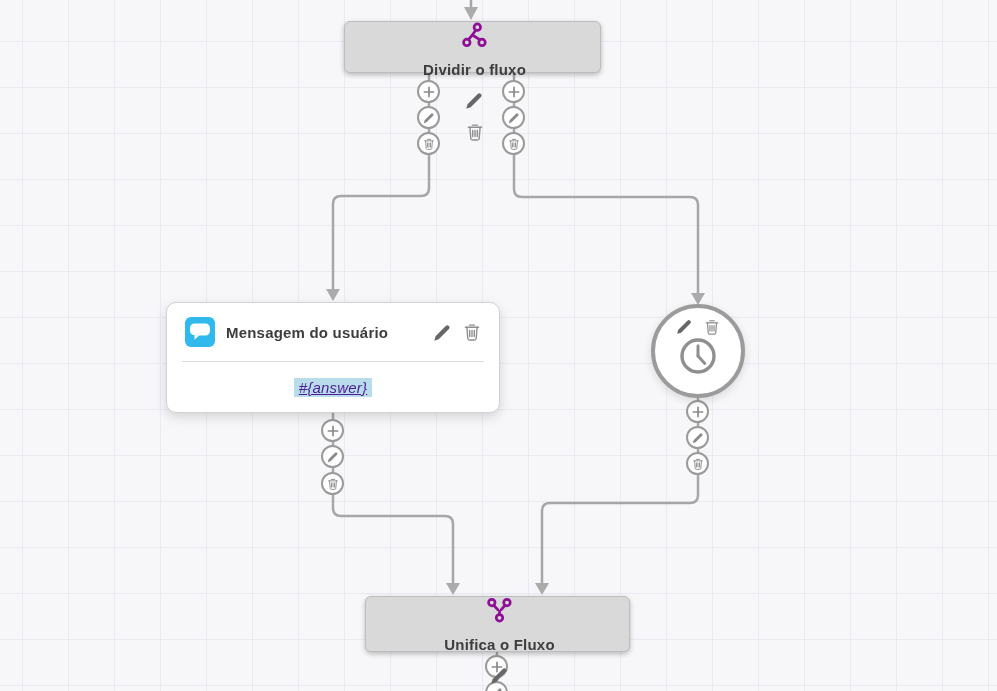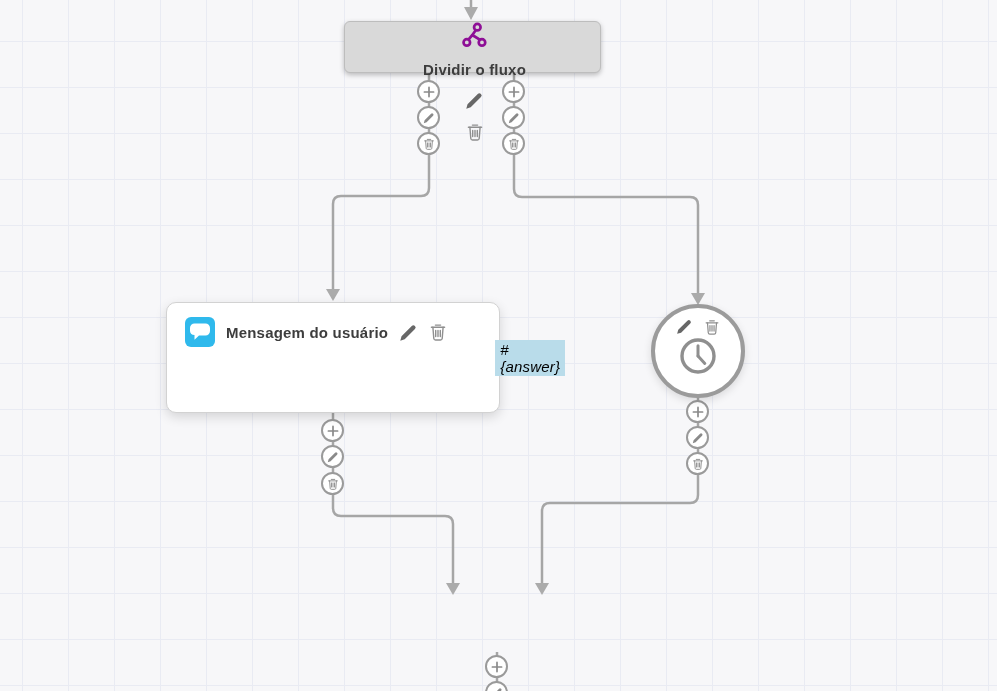--- a/index.html
+++ b/index.html
@@ -38,33 +38,33 @@
     color:#3d3d3d;letter-spacing:.2px;white-space:nowrap;
   }
   .hbtn{display:inline-flex;align-items:center;justify-content:center;cursor:pointer;flex:0 0 auto}
   .pencil{color:#676767}
   .trash{color:#8f8f8f}
   .purple-ic{color:var(--accent-purple);display:inline-flex}
 
   .white-node{
     background:#ffffff;border:1px solid #d2d2d2;border-radius:10px;
     box-shadow:0 4px 12px rgba(0,0,0,.14);
-    align-items:stretch;padding:0;
+    flex-direction:column;align-items:stretch;padding:0;
   }
   .wn-header{display:flex;align-items:center;gap:11px;height:58px;padding:0 18px}
   .wn-header .node-label{text-align:left}
   .wn-divider{height:1px;background:#d9d9d9;margin:0 15px}
   .wn-body{flex:1;display:flex;align-items:center;justify-content:center}
   .bubble-box{
     width:30px;height:30px;border-radius:6px;background:var(--accent-blue);
     display:flex;align-items:center;justify-content:center;flex:0 0 auto;
   }
   .var-chip{
-    font-size:15px;font-style:italic;color:#000000;
-    background:var(--variable-highlight);padding:1px 5px;letter-spacing:.2px;
+    font-size:15px;font-style:italic;color:#4c1d95;
+    background:var(--variable-highlight);padding:1px 5px;letter-spacing:.2px;text-decoration:underline;
   }
 
   .timer-node{
     position:absolute;z-index:3;width:94px;height:94px;border-radius:50%;
     background:#fff;border:4px solid #9b9b9b;
     box-shadow:0 3px 8px rgba(0,0,0,.12);
     display:flex;flex-direction:column;align-items:center;padding-top:10px;
   }
   .timer-actions{display:flex;gap:11px;align-items:center}
   .clock{color:#8f8f8f;display:inline-flex;margin-top:1px}
@@ -258,20 +258,38 @@
     <svg width="12" height="12" viewBox="0 0 18 18">
         <use href="#ic-pencil"></use>
       </svg>
   </button>
   <button class="cbtn" style="left:686px;top:452px">
     <svg width="12" height="12" viewBox="0 0 18 18">
         <use href="#ic-trash"></use>
       </svg>
   </button>
 
+  <div class="node gray-node" style="left:365px;top:596px;width:265px;height:56px">
+    <span class="purple-ic">
+      <svg width="27" height="26" viewBox="0 0 24 24">
+          <use href="#ic-merge"></use>
+        </svg>
+    </span>
+    <span class="node-label">Unifica o Fluxo</span>
+    <span class="hbtn pencil">
+      <svg width="19" height="19" viewBox="0 0 18 18">
+          <use href="#ic-pencil"></use>
+        </svg>
+    </span>
+    <span class="hbtn trash">
+      <svg width="18" height="18" viewBox="0 0 18 18">
+          <use href="#ic-trash"></use>
+        </svg>
+    </span>
+  </div>
 
   <button class="cbtn" style="left:485px;top:655px">
     <svg width="12" height="12" viewBox="0 0 12 12">
         <use href="#ic-plus"></use>
       </svg>
   </button>
   <button class="cbtn" style="left:485px;top:681px">
     <svg width="12" height="12" viewBox="0 0 18 18">
         <use href="#ic-pencil"></use>
       </svg>

